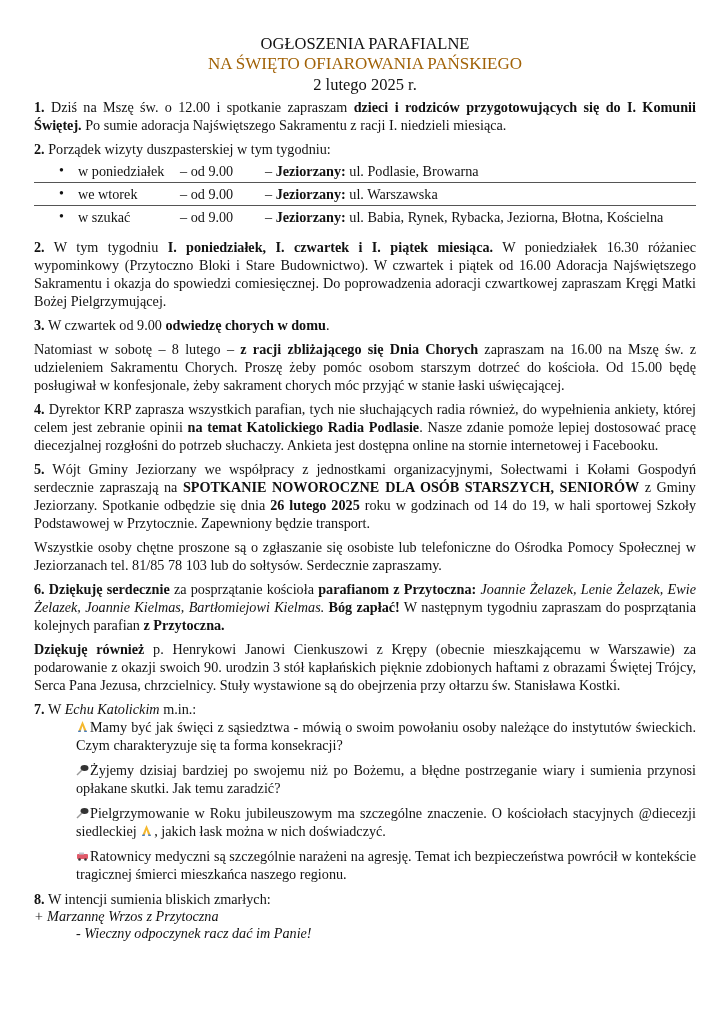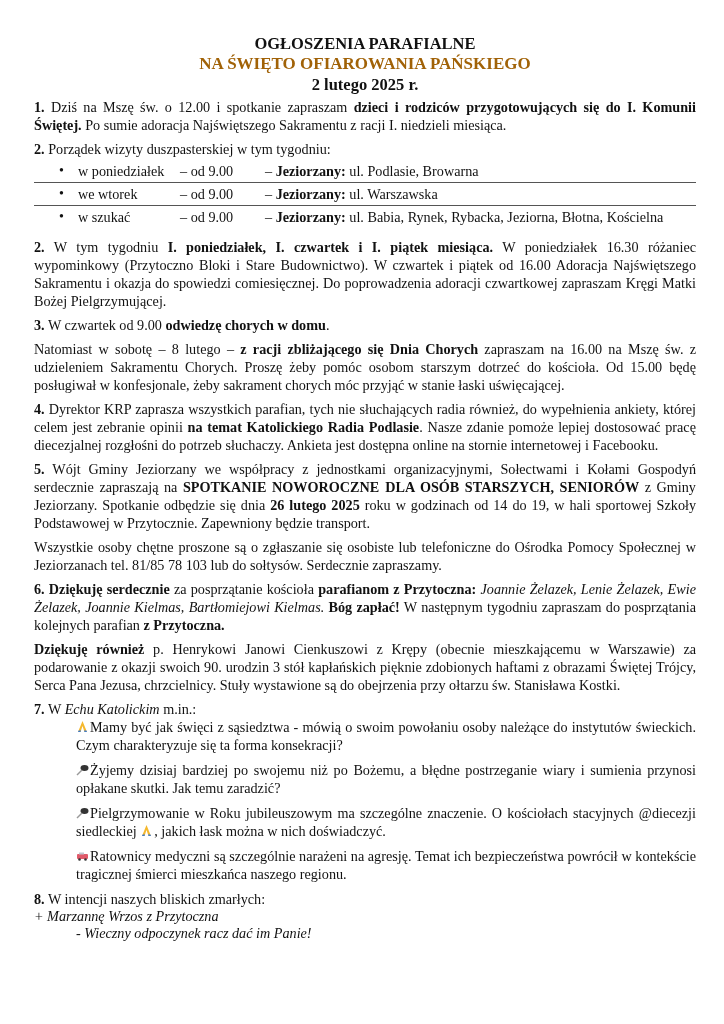--- a/index.html
+++ b/index.html
@@ -2,21 +2,21 @@
 <html><head>
 <meta charset="utf-8">
 <style>
   html, body { margin: 0; padding: 0; background: #ffffff; }
   body { width: 724px; height: 1024px; overflow: hidden; position: relative; }
   .page {
     position: absolute; left: 34px; top: 30px; width: 662px;
     font-family: "Liberation Serif", "DejaVu Serif", serif;
     font-size: 14.2px; line-height: 18px; color: #111111;
   }
-  .hdr { text-align: center; font-weight: bold; }
+  .hdr { text-align: center; font-weight: normal; }
   .hdr .t1 { font-size: 16.5px; line-height: 20px; margin-top: 4px; }
   .hdr .t2 { font-size: 17px; line-height: 20px; color: #a16207; }
   .hdr .t3 { font-size: 16.5px; line-height: 21px; }
   p { margin: 0 0 6px 0; text-align: justify; }
   b { font-weight: bold; }
   i { font-style: italic; }
   .sched { margin: 0 0 6px 0; border-collapse: collapse; width: 662px; }
   .sched .row { position: relative; height: 22px; display: flex; align-items: center; }
   .sched .row.sep { border-bottom: 1px solid #555; }
   .sched .bullet { position: absolute; left: 25px; top: 0; line-height: 22px; font-size: 14px; }
@@ -132,18 +132,18 @@
       <span class="icon"><svg width="13" height="12" viewBox="0 0 13 12">
             <rect x="1" y="4" width="11" height="5" rx="1" fill="#e05a6a"></rect>
             <rect x="3" y="2.5" width="5" height="2" fill="#c0c6d0"></rect>
             <circle cx="3.5" cy="9.5" r="1.3" fill="#333"></circle>
             <circle cx="9.5" cy="9.5" r="1.3" fill="#333"></circle>
           </svg></span><span>Ratownicy medyczni są szczególnie narażeni na agresję. Temat ich bezpieczeństwa powrócił w kontekście tragicznej śmierci mieszkańca naszego regionu.</span>
     </p>
   </div>
 
   <div class="closing" style="margin-top:8px;">
-    <div><b>8.</b><span> W intencji naszych bliskich zmarłych:</span></div>
+    <div><b>8.</b><span> W intencji sumienia bliskich zmarłych:</span></div>
     <div><i>+ Marzannę Wrzos z Przytoczna</i></div>
     <div class="indent"><i>- Wieczny odpoczynek racz dać im Panie!</i></div>
   </div>
 
 </div>
 
 </body></html>

